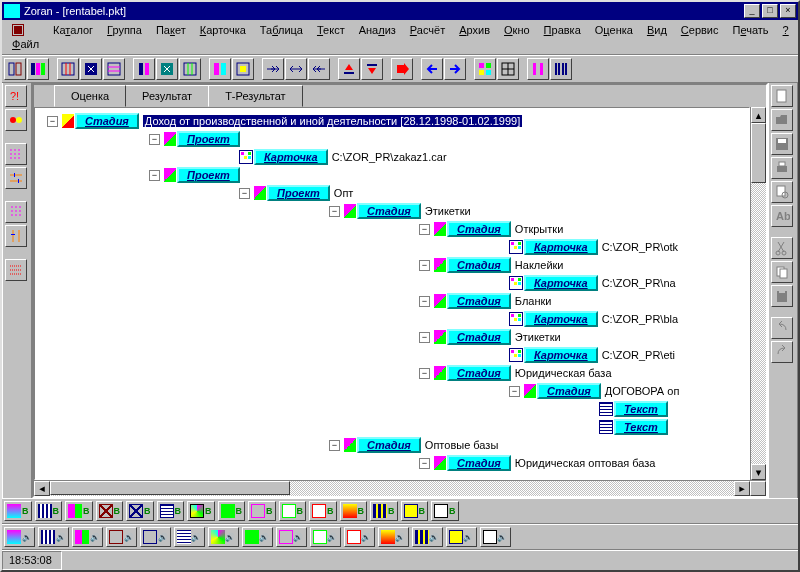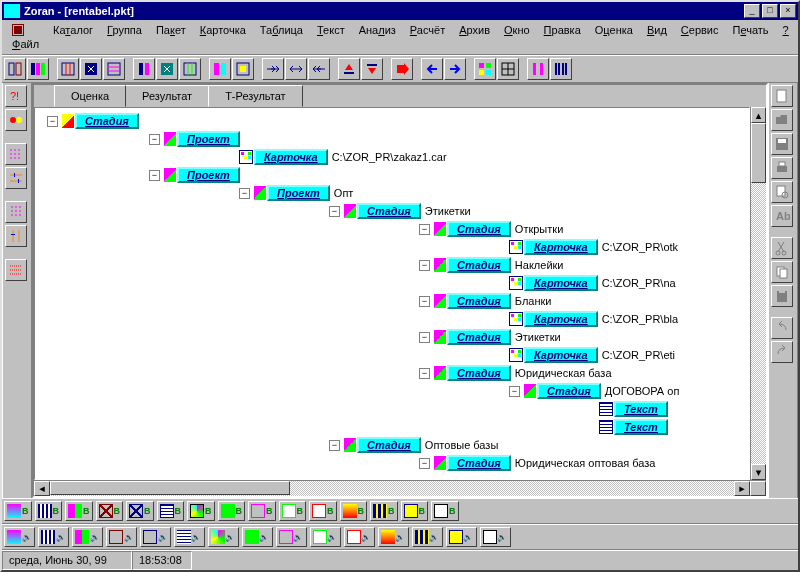--- a/index.html
+++ b/index.html
@@ -1,20 +1,20 @@
 <!DOCTYPE html>
 <html><head>
 <meta charset="utf-8">
 <style>
 * { box-sizing: border-box; margin: 0; padding: 0; font-family: "MS Sans Serif", Tahoma, sans-serif; font-size: 11px; }
 body { background: #c0c0c0; width: 800px; height: 572px; overflow: hidden; }
 .window { border: 2px solid; border-color: #dfdfdf #404040 #404040 #dfdfdf; height: 572px; display: flex; flex-direction: column; }
 .titlebar { background: #000080; color: #fff; display: flex; align-items: center; height: 18px; padding: 0 2px; }
 .titlebar .icon { width: 16px; height: 14px; background: #00ffff; margin-right: 4px; display:inline-block;}
-.titlebar .title { flex: 1; font-weight: bold; }
+.titlebar .title { flex: 1; font-weight: normal; }
 .titlebar .btn { width: 16px; height: 14px; background: #c0c0c0; border: 1px solid; border-color:#fff #404040 #404040 #fff; margin-left: 2px; text-align:center; line-height:11px; font-family:Marlett,Arial; font-size:9px; color:#000;}
 .menubar { background:#c0c0c0; display:flex; padding:2px 4px; gap:2px; border-bottom:1px solid #808080; }
 .menubar .m { padding:2px 6px; cursor:default; }
 .menubar .m u { text-decoration:underline; }
 .toolbar { background:#c0c0c0; display:flex; padding:2px; gap:1px; border-top:1px solid #fff; border-bottom:1px solid #808080; align-items:center; min-height:26px;}
 .sep { width:6px; }
 .tbtn { width:22px; height:22px; border:1px solid; border-color:#fff #404040 #404040 #fff; display:flex; align-items:center; justify-content:center; background:#c0c0c0; }
 .tbtn svg { width:16px; height:16px; }
 .main { flex:1; display:flex; background:#c0c0c0; min-height:0;}
 .leftbar,.rightbar { width:30px; background:#c0c0c0; display:flex; flex-direction:column; gap:2px; padding:2px; border-left:1px solid #fff; border-right:1px solid #808080;}
@@ -293,20 +293,21 @@
         <span class="tab">Результат</span>
         <span class="tab">Т-Результат</span>
       </div>
       <div class="tree-wrap">
       <div class="tree">
         <div class="row">
               <span class="conn" style="width:8px"></span>
               <span class="toggle">−</span>
               <span class="badge y"></span>
               <span class="node-label">Стадия</span>
+              <span class="text sel">Доход от производственной и иной деятельности [28.12.1998-01.02.1999]</span>
             </div>
 
         <div class="row">
               <span class="conn" style="width:110px"></span>
               <span class="toggle">−</span>
               <span class="badge p"></span>
               <span class="node-label">Проект</span>
             </div>
         <div class="row">
               <span class="conn" style="width:200px"></span>
@@ -638,16 +639,15 @@
         <span class="ico" style="background:#ffff00;border:1px solid #000080"></span>
         <span style="color:#ff8000;font-size:8px">🔊</span>
       </span>
     <span class="bbtn">
         <span class="ico" style="background:#fff;border:1px solid #000"></span>
         <span style="color:#ff8000;font-size:8px">🔊</span>
       </span>
   </div>
 
   <div class="statusbar">
-    <div class="status-cell" style="width:130px">среда, Июнь 30, 99</div>
     <div class="status-cell" style="width:60px">18:53:08</div>
   </div>
 </div>
 
 </body></html>

